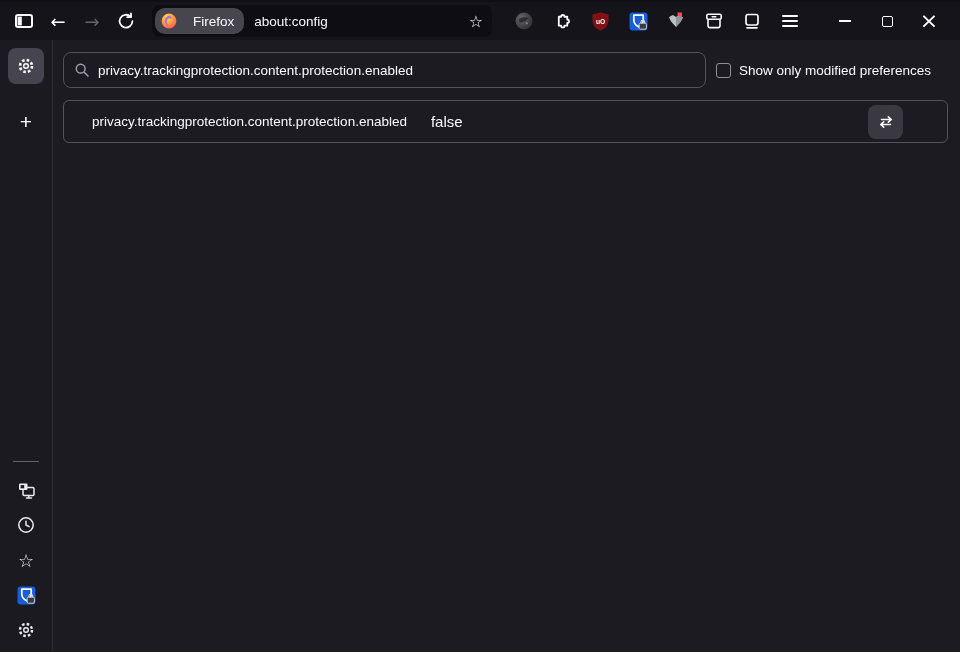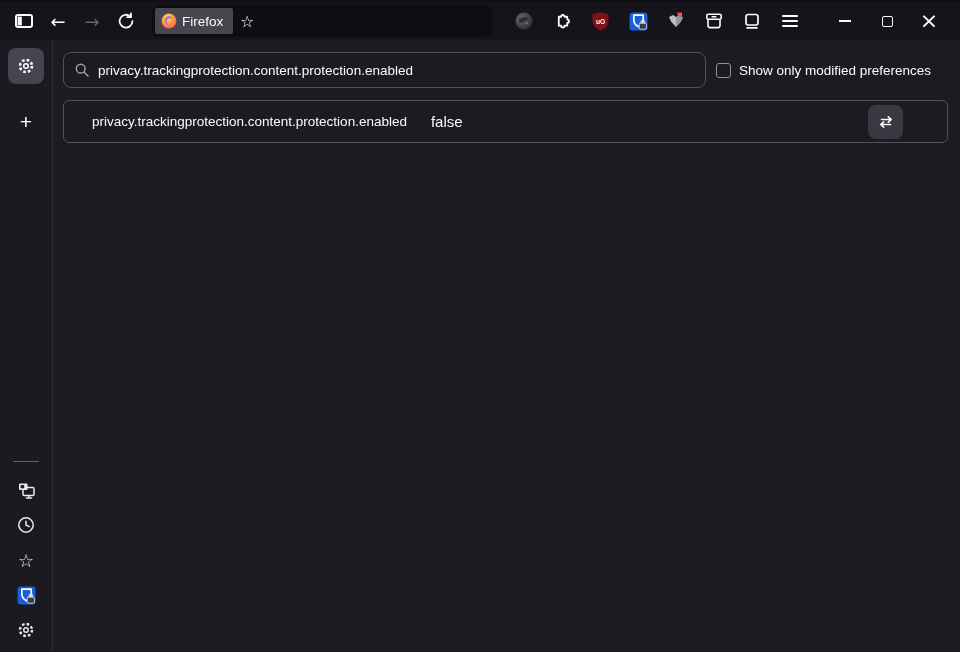--- a/index.html
+++ b/index.html
@@ -19,22 +19,22 @@
     background:transparent; border:none; color:#fbfbfe; font-size:18px; cursor:default;
     border-radius:4px; flex:0 0 auto;
     font-family:"DejaVu Sans","Liberation Sans",sans-serif;
   }
   .tb-btn.disabled { color:#64636c; }
   .urlbar {
     width:340px; height:32px; background:#0e0d14; border-radius:8px;
     display:flex; align-items:center; margin:0 8px; padding:0 2px 0 3px; flex:0 0 auto;
   }
   .chip {
-    height:26px; background:#47454e; border-radius:2px; display:flex; align-items:center;
-    gap:5px; padding:0 10px 0 6px; font-size:13.5px; color:#fbfbfe; flex:0 0 auto;
+    height:26px; background:#47454e; border-radius:10px; display:flex; align-items:center;
+    gap:16px; padding:0 10px 0 6px; font-size:13.5px; color:#fbfbfe; flex:0 0 auto;
   }
   .url-text { font-size:13.5px; margin-left:10px; flex:1; white-space:nowrap; overflow:hidden; }
   .star-btn { width:28px; height:26px; font-size:16px; }
   .ext-row { display:flex; align-items:center; gap:6px; margin-left:6px; }
   .win-controls { margin-left:auto; display:flex; align-items:center; }
   .win-btn { width:42px; height:32px; display:flex; align-items:center; justify-content:center;
              background:transparent; border:none; color:#fbfbfe; }
   .min-bar { width:12px; height:1.6px; background:#fbfbfe; }
   .max-box { width:11px; height:11px; border:1.5px solid #fbfbfe; border-radius:2px; }
   .close-glyph { font-size:22px; line-height:1; font-family:"DejaVu Sans",sans-serif; }
@@ -120,20 +120,21 @@
                 <stop offset="0.45" stop-color="#ff9640"></stop>
                 <stop offset="1" stop-color="#ff3b6b"></stop>
               </radialGradient>
             </defs>
             <circle cx="8" cy="8" r="7.4" fill="url(#fxg)"></circle>
             <path d="M8 3 C5.2 3 3.6 5.4 3.8 8 C4 10.6 6 12.6 8.6 12.3 C6.6 11.8 5.5 10 5.8 8.2 C6.1 6.5 7.1 5.5 8.6 5.2 C9.6 5 10.6 5.4 11.1 6 C10.9 4.2 9.6 3 8 3 Z" fill="#9059ff" opacity="0.8"></path>
           </svg>
         </span>
         <span>Firefox</span>
       </div>
+      <span class="url-text">about:config</span>
       <button class="tb-btn star-btn">☆</button>
     </div>
 
     <div class="ext-row">
       <button class="tb-btn">
         <svg width="20" height="20" viewBox="0 0 20 20">
           <defs>
             <radialGradient id="glb" cx="0.35" cy="0.35" r="0.9">
               <stop offset="0" stop-color="#6a6a6e"></stop>
               <stop offset="0.6" stop-color="#3c3c40"></stop>

